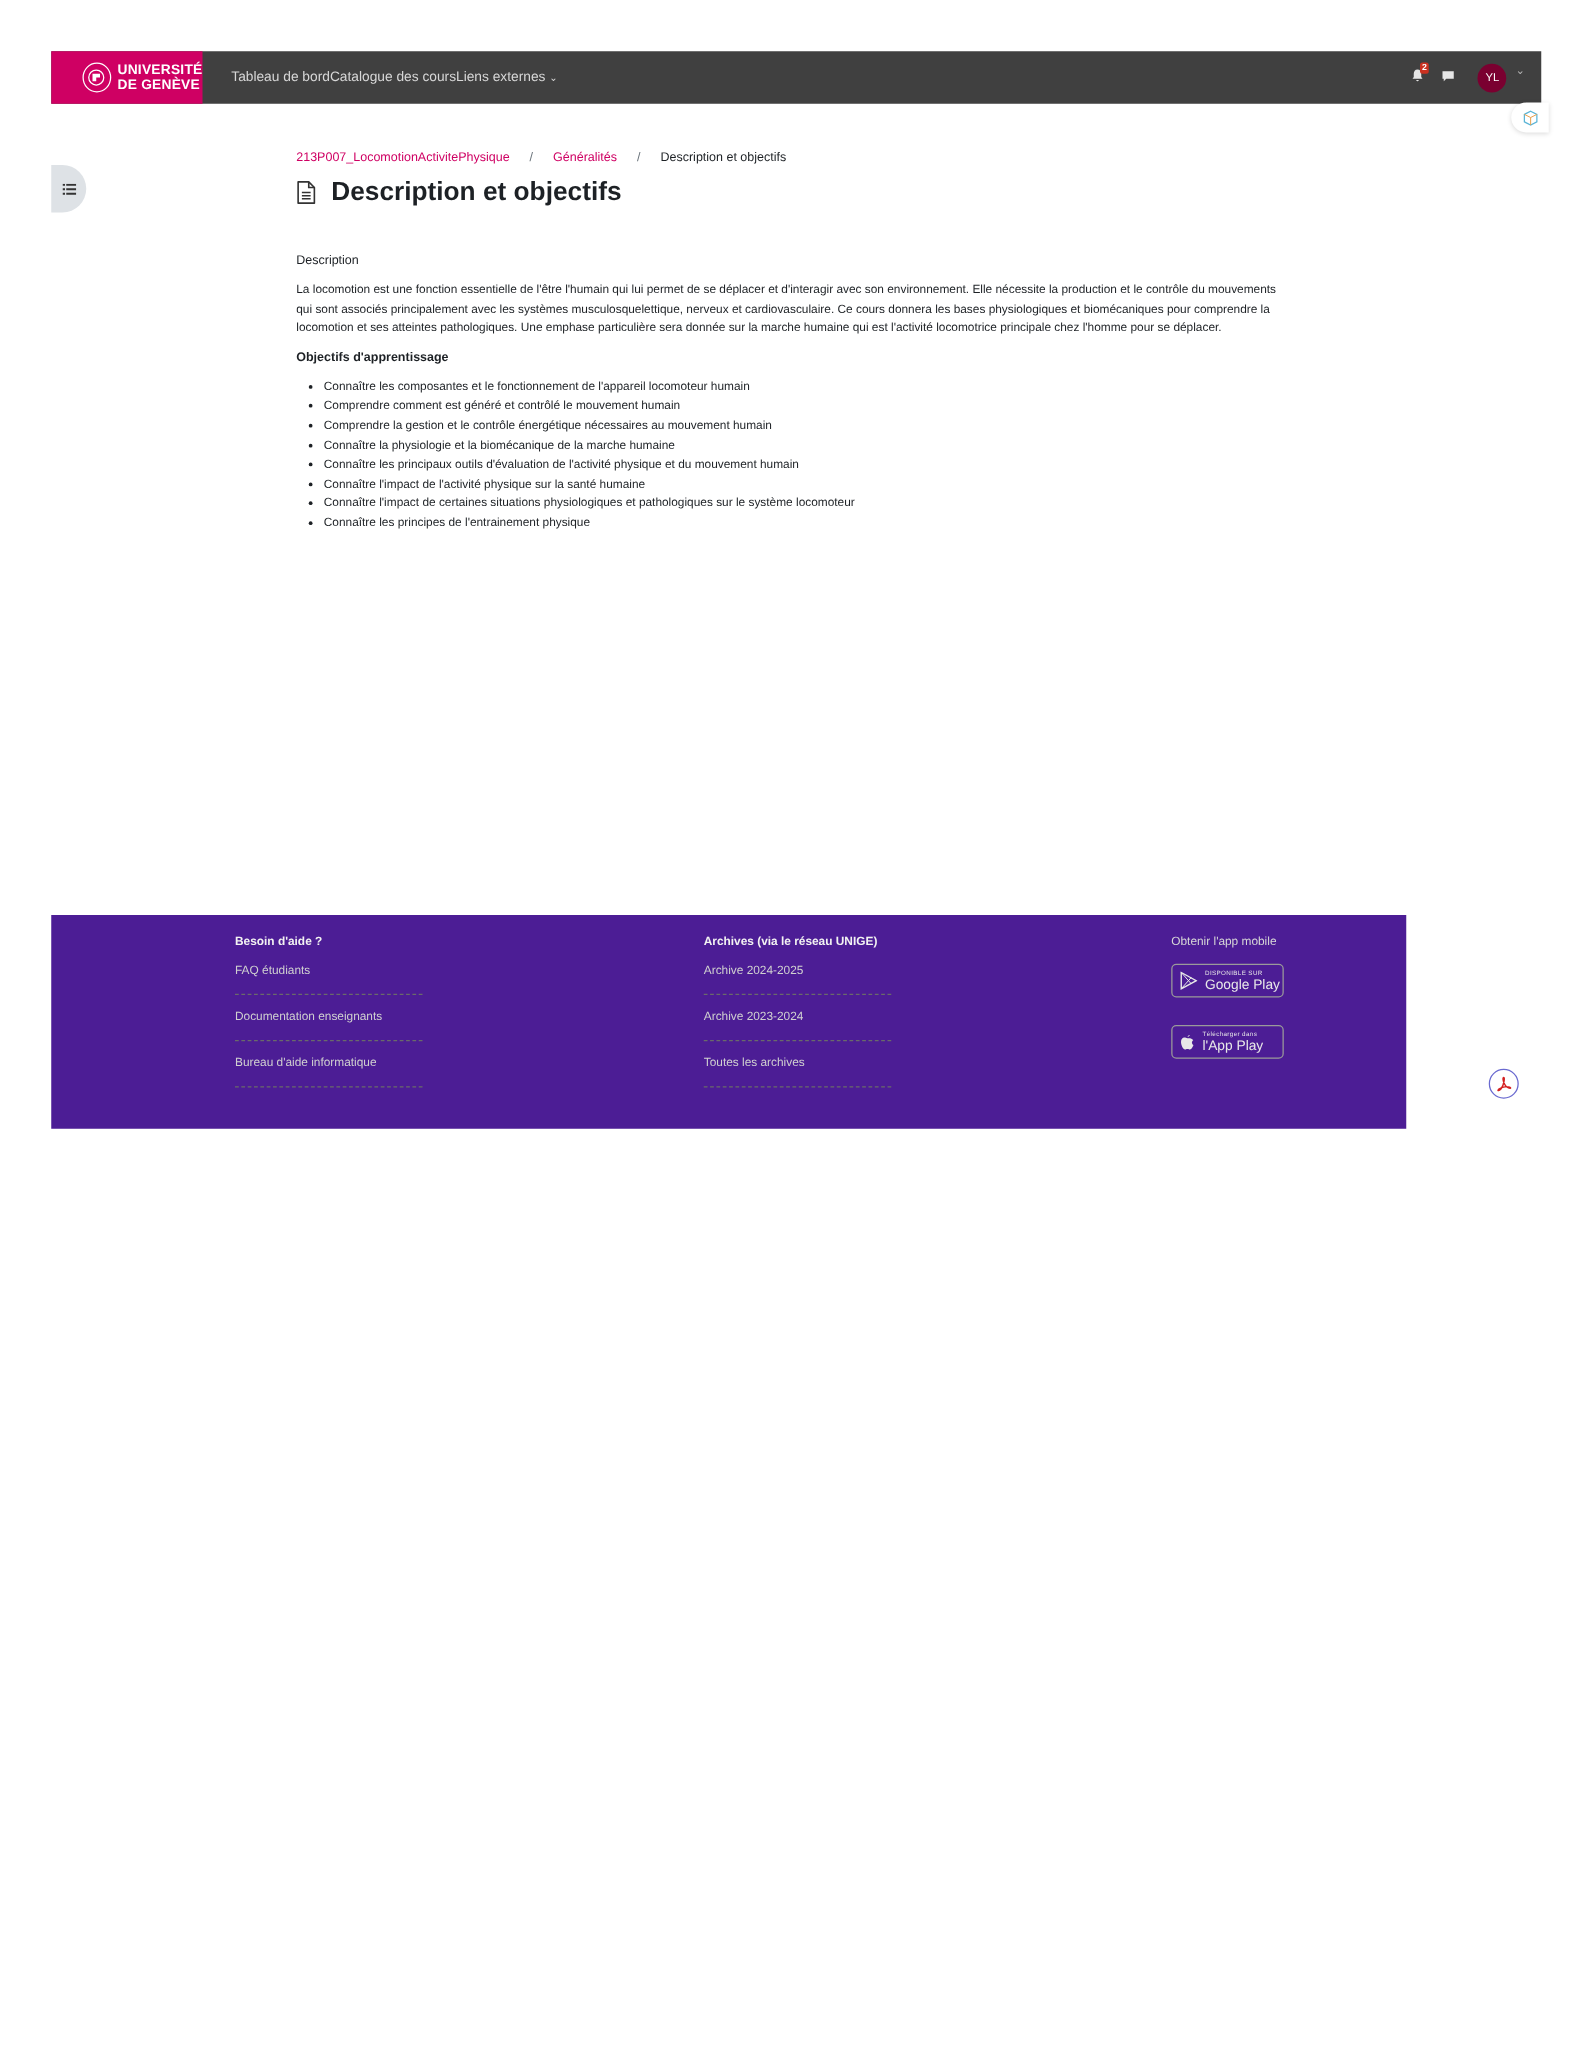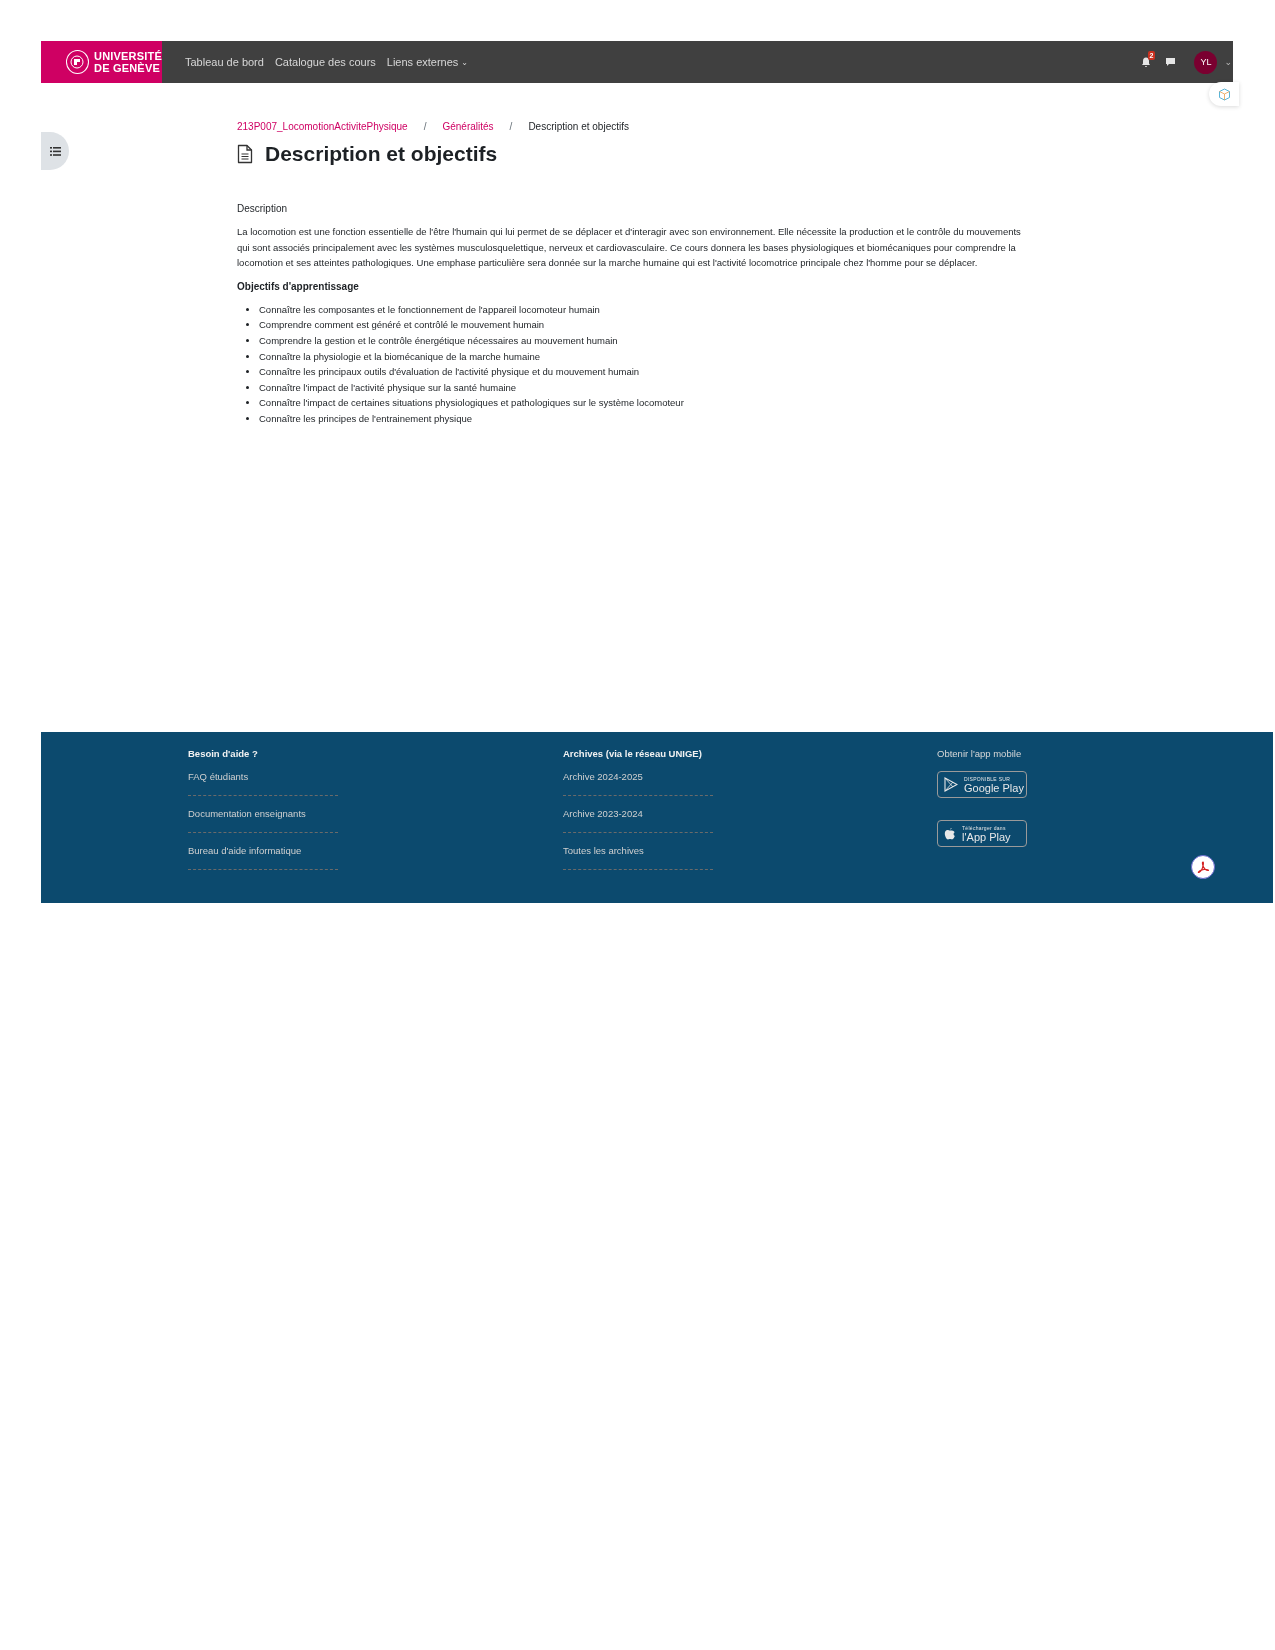--- a/index.html
+++ b/index.html
@@ -4,23 +4,23 @@
 <style>
   * { box-sizing: border-box; margin: 0; padding: 0; }
   html, body { width: 1275px; height: 1650px; background: #ffffff; overflow: hidden; }
   body { font-family: "Liberation Sans", "DejaVu Sans", sans-serif; color: #1d2125; position: relative; }
 
   
   .navbar { position: absolute; left: 41px; top: 41px; width: 1192px; height: 42px; background: #404040; display: flex; align-items: center; }
   .brand { width: 121px; height: 42px; background: #cf0063; display: flex; align-items: center; padding-left: 25px; gap: 5px; color: #fff; }
   .brand .seal { width: 24px; height: 24px; border-radius: 50%; border: 1.5px solid #fff; display:flex; align-items:center; justify-content:center; font-size: 10px; font-weight: bold; }
   .brand .brand-text { font-size: 11px; font-weight: bold; line-height: 12px; letter-spacing: 0.2px; }
-  .nav-links { display: flex; gap: 11px; margin-left: 23px; }
+  .nav-links { display: flex; margin-left: 23px; }
   .nav-link { color: #d7d7d7; font-size: 11px; text-decoration: none; display: flex; align-items: center; gap: 3px; }
-  .nav-right { margin-left: auto; display: flex; align-items: center; margin-right: 1px; }
+  .nav-right { margin-left: auto; display: flex; align-items: flex-start; margin-right: 13px; }
   .icon-btn { position: relative; width: 20px; height: 20px; display:flex; align-items:center; justify-content:center; color: #e6e6e6; }
   .badge { position: absolute; top: -1px; right: 1px; background: #ca3120; color: #fff; font-size: 7px; font-weight: bold; padding: 0 2px; border-radius: 2px; line-height: 9px; }
   .avatar { width: 23px; height: 23px; border-radius: 50%; background: #7a0030; color: #fff; font-size: 9px; display:flex; align-items:center; justify-content:center; margin-left: 14px; }
   .chev { color: #bbb; font-size: 9px; margin-left: 7px; }
 
   
   .float-helper { position: absolute; left: 1209px; top: 82px; width: 30px; height: 24px; background: #fff; border-radius: 12px 0 0 12px; box-shadow: 0 1px 4px rgba(0,0,0,0.15); display:flex; align-items:center; justify-content:center; }
 
   
   .drawer-toggle { position: absolute; left: 41px; top: 132px; width: 28px; height: 38px; background: #dee2e6; border-radius: 0 19px 19px 0; display:flex; align-items:center; justify-content:center; }
@@ -33,21 +33,21 @@
   .title-row { display:flex; align-items:center; gap: 12px; margin-top: 10px; }
   .page-title { font-size: 21px; font-weight: bold; color: #1d2125; }
   .section-h { font-size: 10px; font-weight: normal; margin-top: 37px; }
   .para { font-size: 9.5px; line-height: 15.6px; margin-top: 10px; color: #1d2125; }
   .section-h2 { font-size: 10px; font-weight: bold; margin-top: 10px; }
   ul.objectives { margin-top: 10px; padding-left: 22px; font-size: 9.5px; line-height: 15.6px; }
   ul.objectives li { padding-left: 0px; }
   .modified { font-size: 9.5px; margin-top: 22px; }
 
   
-  .footer { position: absolute; left: 41px; top: 732px; width: 1232px; height: 171px; background: #0c4a6e; }
+  .footer { position: absolute; left: 41px; top: 732px; width: 1084px; height: 171px; background: #4c1d95; }
   .fcol { position: absolute; top: 16px; width: 150px; }
   .fcol h4 { font-size: 9.5px; font-weight: bold; color: #f2f2f2; margin-bottom: 12px; white-space: nowrap; }
   .flink { display:block; color: #d0d0d0; font-size: 9.5px; text-decoration:none; padding-bottom: 13px; border-bottom: 1px dashed #6a6a6a; margin-bottom: 12px; white-space: nowrap; }
   .fcol3 h4 { font-weight: normal; color: #d7d7d7; }
   .store { display:flex; align-items:center; gap: 6px; width: 90px; height: 27px; border: 1px solid #9a9a9a; border-radius: 4px; color: #e8e8e8; padding-left: 6px; margin-bottom: 22px; }
   .store .small { font-size: 5px; line-height: 6px; letter-spacing: 0.3px; }
   .store .big { font-size: 11px; line-height: 12px; }
   .pdf-btn { position: absolute; left: 1150px; top: 123px; width: 24px; height: 24px; border-radius: 50%; background: #fff; border: 1px solid #6a6ad0; display:flex; align-items:center; justify-content:center; }
 </style>
 </head>

